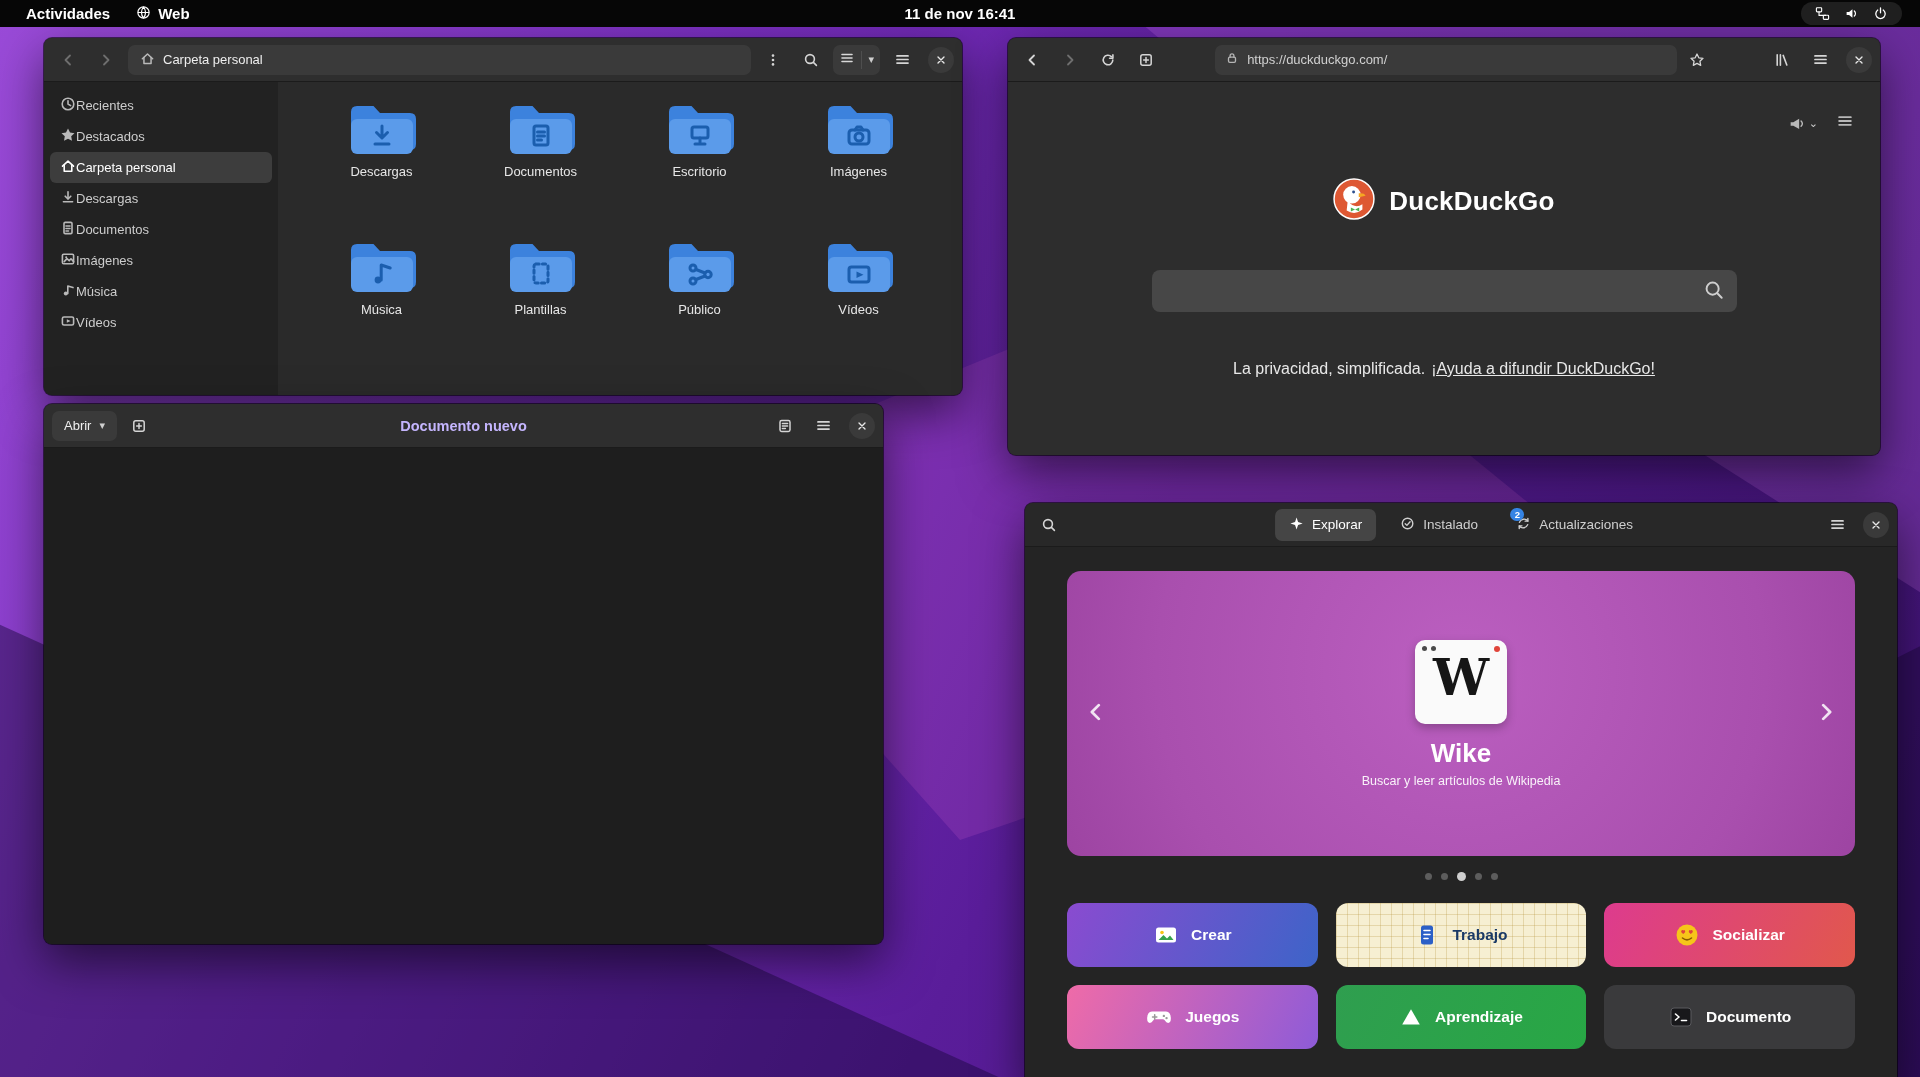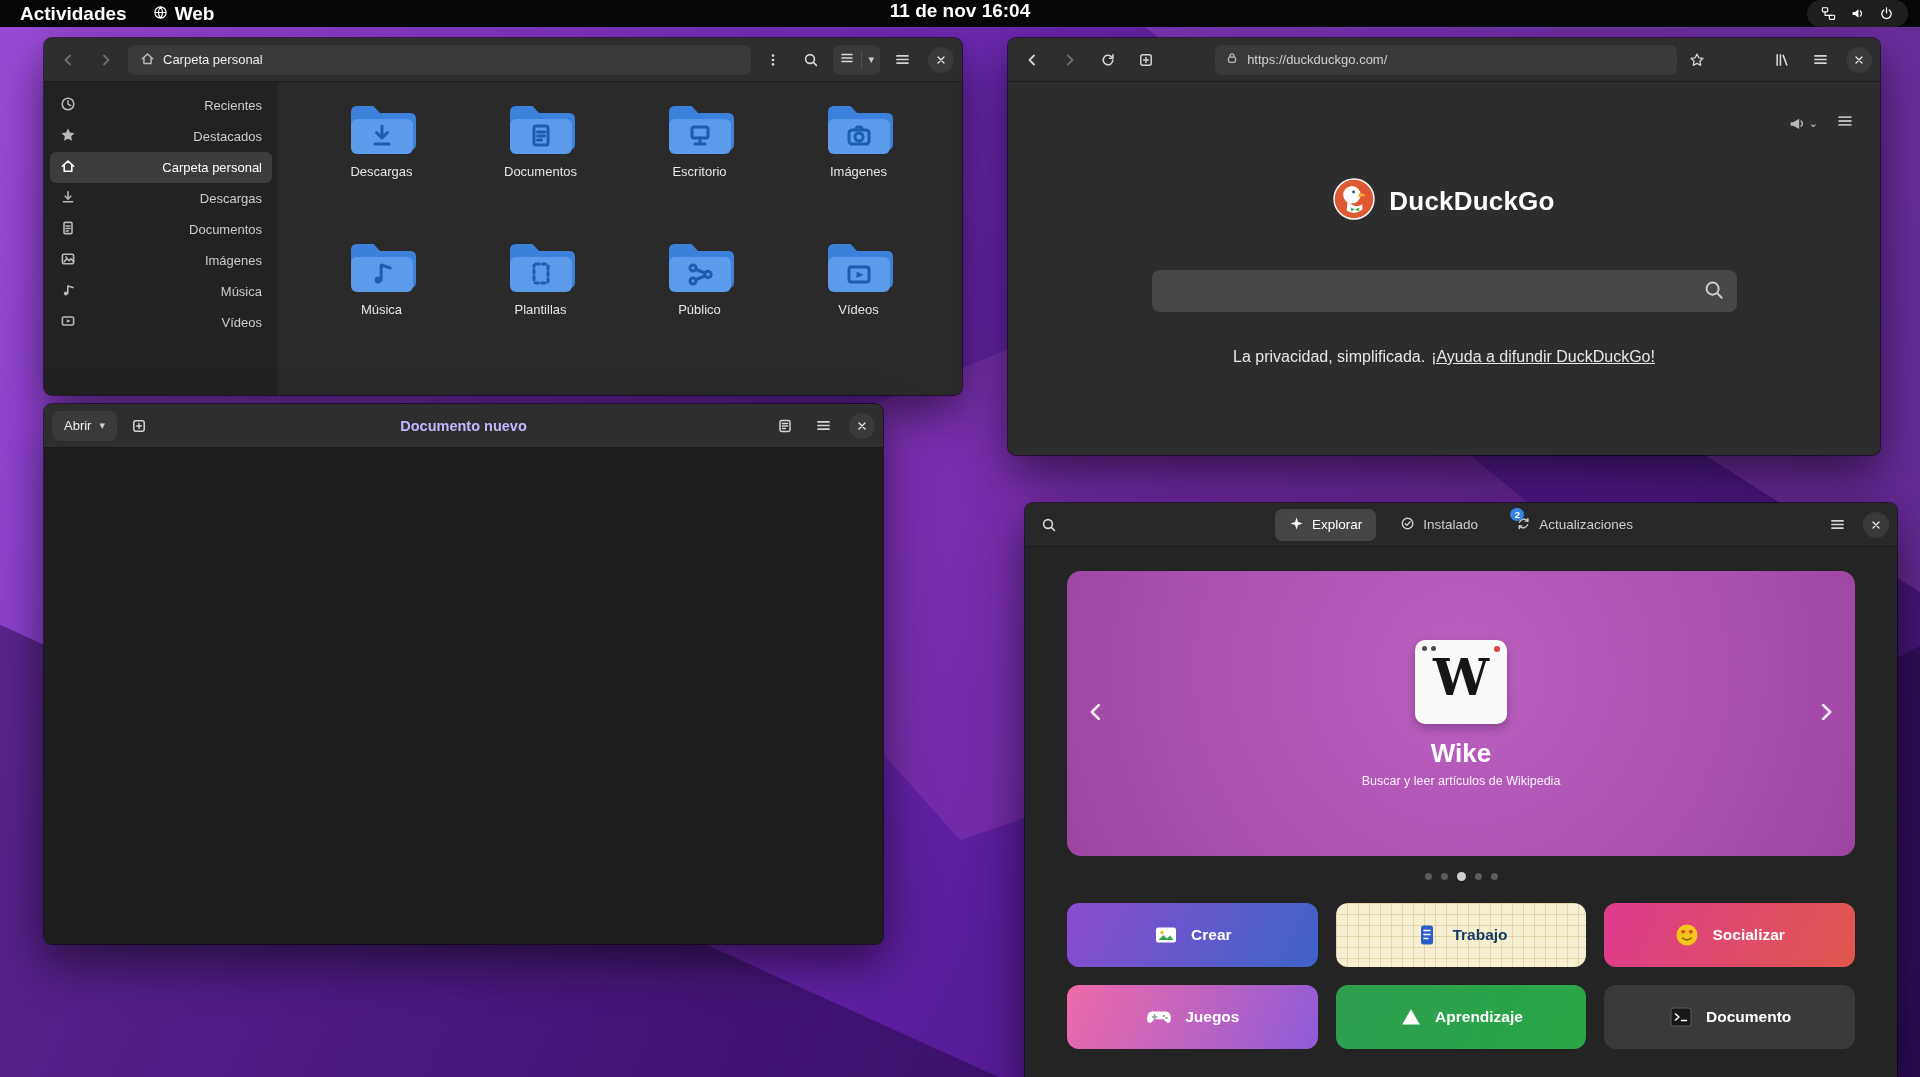--- a/index.html
+++ b/index.html
@@ -13,21 +13,21 @@
     clip-path:polygon(0 58%,52% 100%,0 100%); }
   .wallpaper .shp2 { position:absolute; inset:0; background:rgba(230,130,255,.20);
     clip-path:polygon(58% 0,100% 0,100% 55%,78% 30%); }
   .wallpaper .shp3 { position:absolute; inset:0; background:rgba(255,120,230,.14);
     clip-path:polygon(34% 46%,64% 24%,86% 56%,50% 78%); }
   .wallpaper .shp4 { position:absolute; inset:0; background:rgba(15,4,40,.35);
     clip-path:polygon(100% 60%,100% 100%,55% 100%); }
 
   
   .topbar { position:absolute; top:0; left:0; width:1920px; height:27px; background:#060606;
-    display:flex; color:#fff; font-size:19px; z-index:50; padding:0 12px; }
+    display:flex; align-items:center; color:#fff; font-size:15px; z-index:50; padding:0 18px; }
   .tb-left { display:flex; align-items:center; gap:18px; }
   .tb-activities { font-weight:700; padding:0 8px; }
   .tb-app { display:flex; align-items:center; gap:7px; font-weight:700; }
   .tb-clock { position:absolute; left:50%; transform:translateX(-50%); font-weight:700; }
   .tb-tray { margin-left:auto; display:flex; align-items:center; gap:14px;
     background:rgba(255,255,255,.10); border-radius:999px; padding:4px 14px; }
   .tb-tray svg { display:block; }
 
   
   .window { position:absolute; background:#242424; border-radius:8px; overflow:hidden;
@@ -43,21 +43,21 @@
     gap:8px; padding:0 12px; font-size:13px; color:#eee; }
   .split-btn { height:30px; background:#3a3a3a; border-radius:7px; display:flex; align-items:center; padding:0 6px; }
   .split-btn .sep { width:1px; height:18px; background:#4e4e4e; margin:0 6px; }
   .caret { font-size:11px; color:#cfcfcf; }
 
   
   .files-win { left:44px; top:38px; width:918px; height:357px; }
   .files-body { display:flex; height:313px; }
   .files-sidebar { width:234px; background:#222222; padding:8px 6px; flex:0 0 auto; }
   .side-item { height:31px; display:flex; align-items:center; padding:0 10px;
-    border-radius:6px; color:#cdcdcd; font-size:13px;justify-content:space-between; }
+    border-radius:6px; color:#cdcdcd; font-size:13px; }
   .side-item.selected { background:#3d3d3d; color:#fff; }
   .side-item svg { flex:0 0 auto; }
   .files-content { flex:1; background:#2a2a2a; padding:20px 24px;
     display:grid; grid-template-columns:repeat(4,1fr); grid-auto-rows:138px; justify-items:center; }
   .folder-item { display:flex; flex-direction:column; align-items:center; width:120px; }
   .folder-item .fico { display:block; }
   .folder-label { margin-top:8px; font-size:13px; color:#e6e6e6; text-align:center; }
   .fico .emb { stroke:#1b5eae; stroke-width:3; fill:none; stroke-linecap:round; stroke-linejoin:round; }
   .fico .embf { fill:#1b5eae; stroke:none; }
   .sic { stroke:#b9b9b9; stroke-width:1.6; fill:none; stroke-linecap:round; stroke-linejoin:round; }
@@ -76,21 +76,21 @@
   .addr-pill { width:78%; height:30px; background:#3a3a3a; border-radius:7px; display:flex;
     align-items:center; gap:8px; padding:0 10px; font-size:13px; color:#d0d0d0; }
   .browser-page { height:373px; background:#2d2d2d; position:relative; color:#e8e8e8; }
   .page-icons { position:absolute; top:30px; right:26px; display:flex; align-items:center; gap:18px; color:#b8b8b8; }
   .ddg-logo-row { display:flex; align-items:center; justify-content:center; gap:14px; padding-top:96px; }
   .ddg-brand { font-size:26px; font-weight:700; color:#fff; letter-spacing:.2px; }
   .ddg-search-wrap { width:585px; margin:46px auto 0; position:relative; }
   .ddg-search { width:100%; height:42px; background:#474747; border:none; border-radius:8px;
     color:#eee; font-size:15px; padding:0 44px 0 14px; outline:none; }
   .ddg-mag { position:absolute; right:12px; top:9px; color:#cfcfcf; }
-  .ddg-tagline { margin-top:36px; text-align:center; font-size:16px; color:#e8e8e8; }
+  .ddg-tagline { margin-top:48px; text-align:center; font-size:16px; color:#e8e8e8; }
   .ddg-tagline .lnk { text-decoration:underline; margin-left:6px; }
 
   
   .software-win { left:1008px; top:503px; width:872px; height:585px;margin-left:17px; }
   .sw-header { background:#282828; }
   .sw-tabs { position:absolute; left:50%; transform:translateX(-50%); display:flex; align-items:center; gap:10px; }
   .sw-tab { display:flex; align-items:center; gap:8px; height:32px; padding:0 14px; border-radius:7px;
     font-size:13.5px; color:#cfcfcf; }
   .sw-tab.active { background:#454545; color:#fff; }
   .badge-wrap { position:relative; display:flex; }
@@ -155,21 +155,21 @@
         <svg width="15" height="15" viewBox="0 0 16 16">
             <g stroke="#fff" stroke-width="1.3" fill="none">
               <circle cx="8" cy="8" r="6"></circle>
               <path d="M2 8 h12 M8 2 a9.5 9.5 0 0 1 0 12 M8 2 a9.5 9.5 0 0 0 0 12"></path>
             </g>
           </svg>
       </span>
       <span>Web</span>
     </span>
   </div>
-  <span class="tb-clock">11 de nov 16:04</span>
+  <span class="tb-clock">11 de nov 16:41</span>
   <div class="tb-tray">
     <span>
       <svg width="15" height="15" viewBox="0 0 16 16">
           <g stroke="#fff" stroke-width="1.2" fill="none">
             <rect x="1.5" y="1.8" width="5.6" height="4.4" rx=".8"></rect>
             <rect x="8.9" y="9.8" width="5.6" height="4.4" rx=".8"></rect>
             <path d="M4.3 6.2 v3.8 h7.4"></path>
           </g>
         </svg>
     </span>

